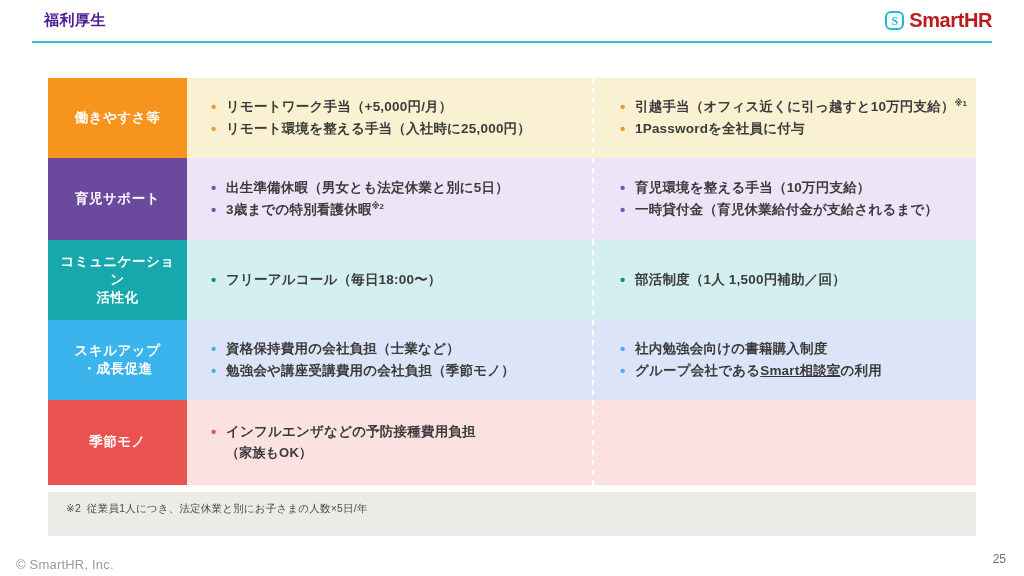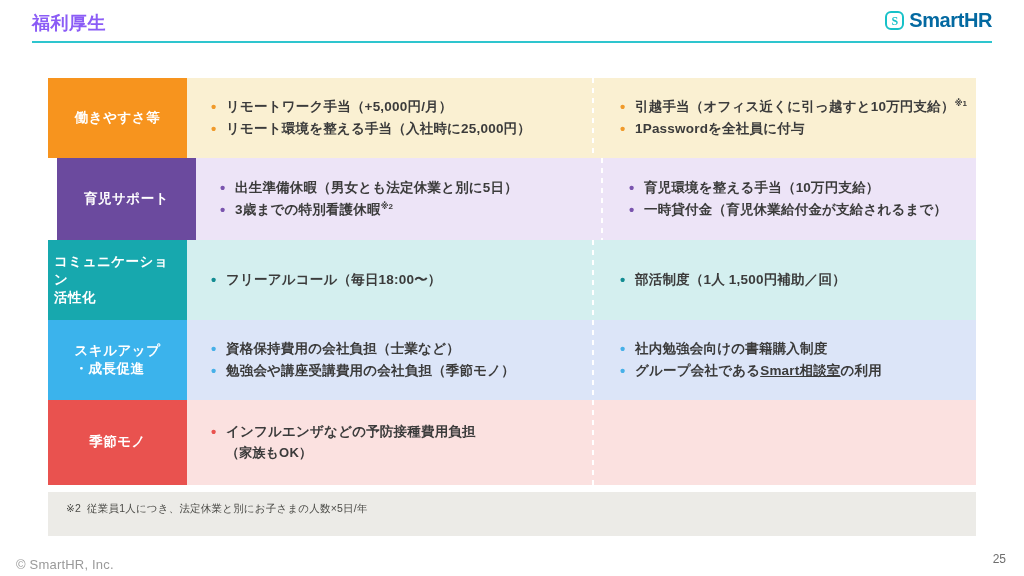--- a/index.html
+++ b/index.html
@@ -18,25 +18,25 @@
 
   
   .slide-header {
     position: absolute;
     left: 0; top: 0;
     width: 1024px;
     height: 46px;
   }
   .slide-title {
     position: absolute;
-    left: 32px;
+    left: 44px;
     top: 11px;
-    font-size: 18px;
-    font-weight: bold;
-    color: #8b5cf6;
+    font-size: 15px;
+    font-weight: bold;
+    color: #4c1d95;
     letter-spacing: 0.5px;
   }
   .brand {
     position: absolute;
     right: 32px;
     top: 9px;
     display: flex;
     align-items: center;
     gap: 5px;
   }
@@ -53,21 +53,21 @@
   .brand-mark span {
     font-size: 12px;
     font-weight: bold;
     color: #17c1c8;
     line-height: 1;
     font-family: "Liberation Serif", serif;
   }
   .brand-name {
     font-size: 20px;
     font-weight: bold;
-    color: #0369a1;
+    color: #b91c1c;
     letter-spacing: -0.4px;
   }
   .header-rule {
     position: absolute;
     left: 32px;
     top: 41px;
     width: 960px;
     height: 2px;
     background: #2ec5ce;
   }
@@ -83,21 +83,21 @@
     display: flex;
     align-items: stretch;
     position: relative;
   }
   .row-label {
     width: 139px;
     flex: 0 0 139px;
     display: flex;
     align-items: center;
     justify-content: center;
-    text-align: left;
+    text-align: center;
     color: #ffffff;
     font-size: 13.5px;
     font-weight: bold;
     line-height: 1.35;
     letter-spacing: 0.5px;
     box-sizing: border-box;
     padding: 4px 6px;
   }
   .row-body {
     flex: 1 1 auto;
@@ -152,21 +152,21 @@
   .sup {
     font-size: 8px;
     vertical-align: super;
     font-weight: bold;
     letter-spacing: 0;
   }
   .u-link { text-decoration: underline; }
 
   
   .r0 { height: 80px; }
-  .r1 { height: 82px; margin-left: 9px; }
+  .r1 { height: 82px; }
   .r2 { height: 80px; }
   .r3 { height: 80px; }
   .r4 { height: 85px; }
 
   
   .footnotes {
     position: absolute;
     left: 48px;
     top: 492px;
     width: 928px;

